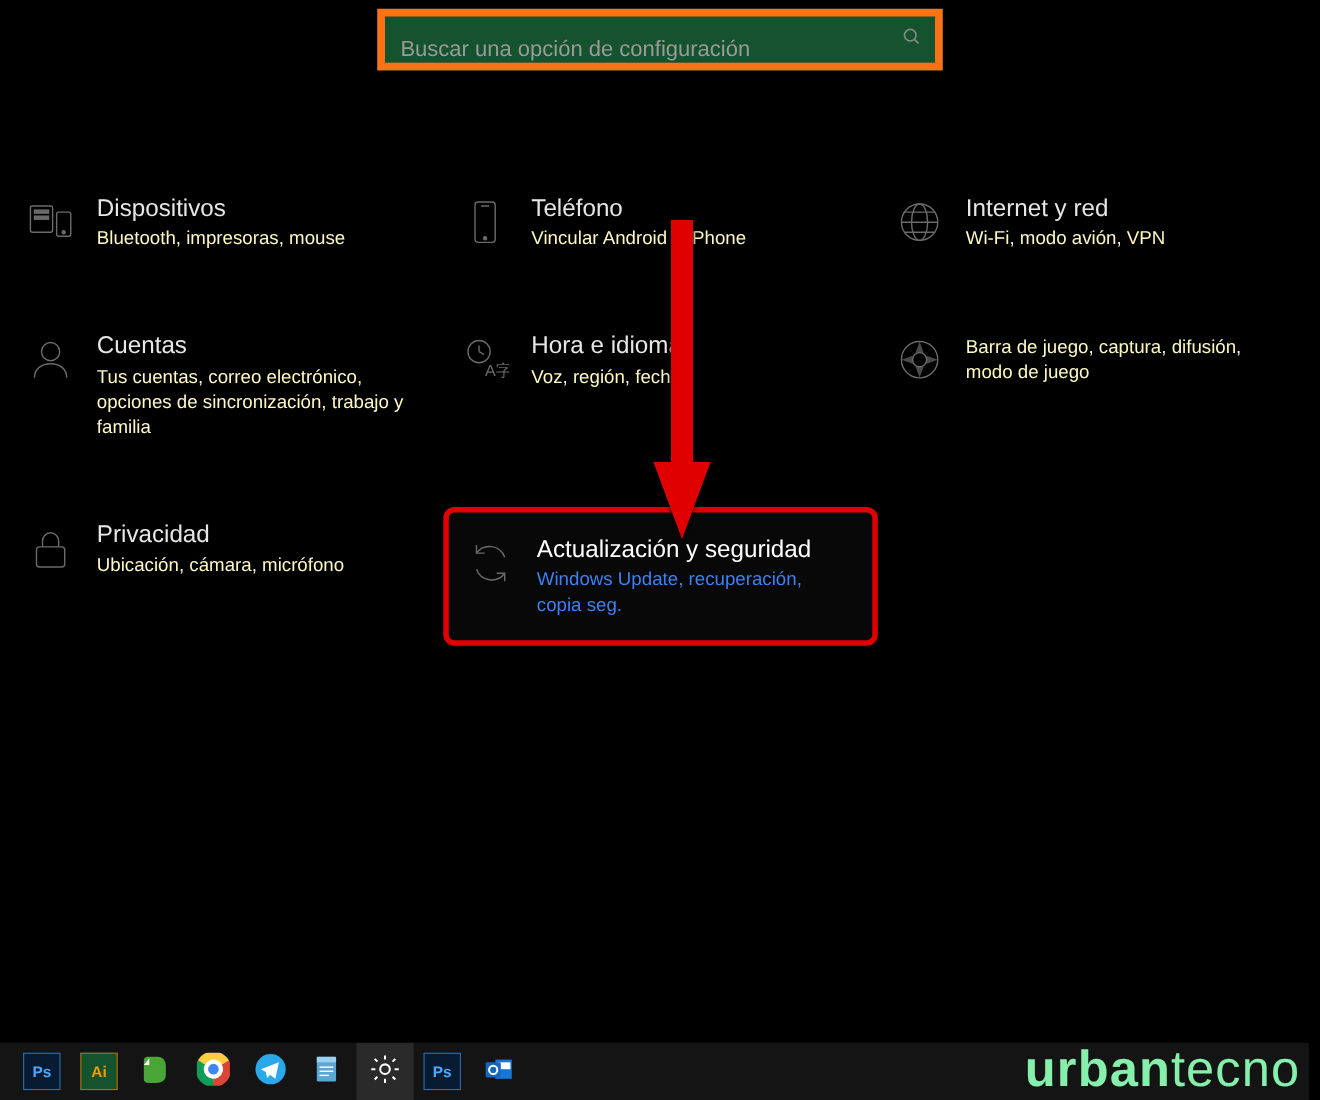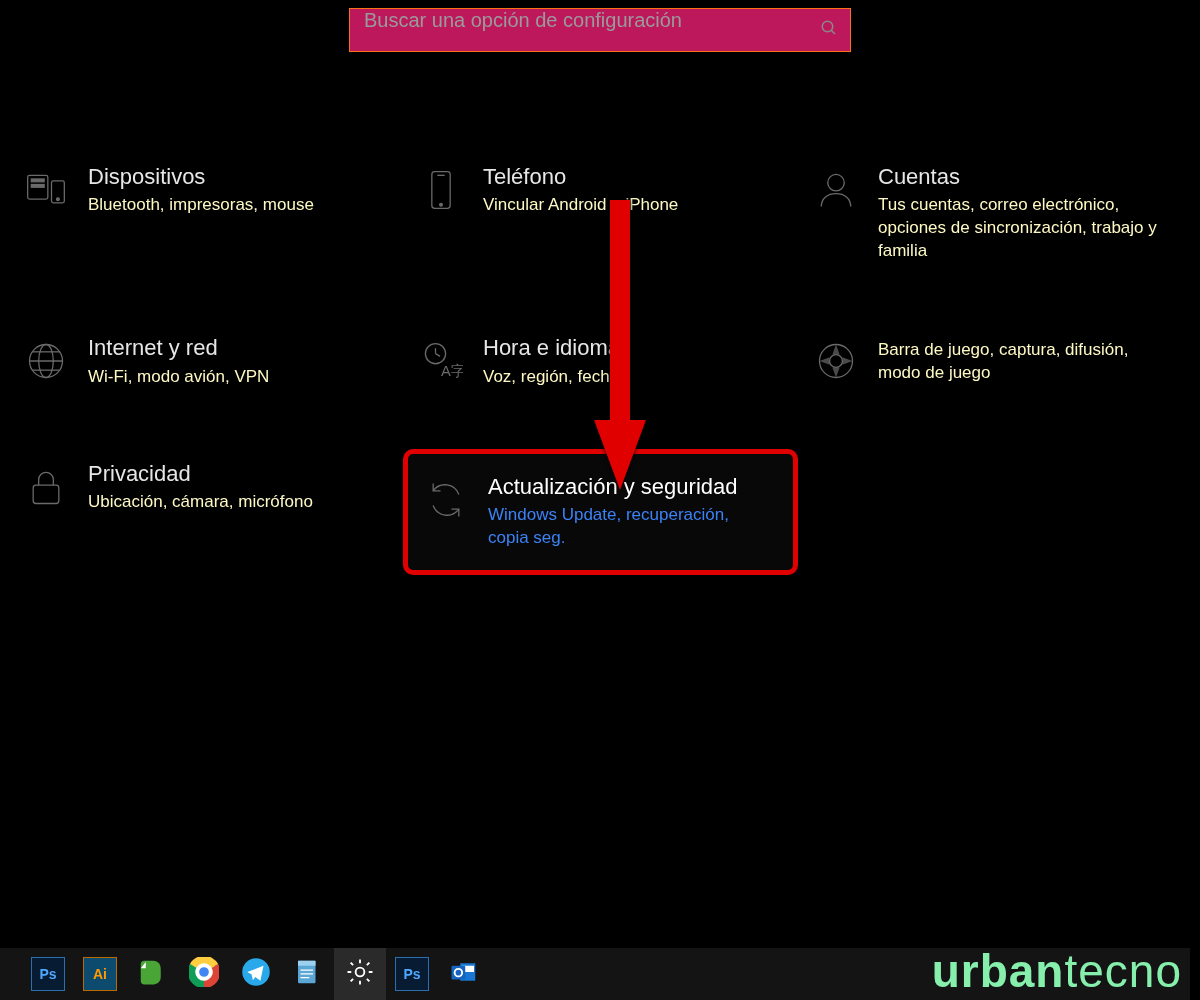--- a/index.html
+++ b/index.html
@@ -1,33 +1,33 @@
 <!DOCTYPE html>
 <html><head>
 <meta charset="utf-8">
 <style>
   html,body{margin:0;padding:0;width:1200px;height:1000px;background:#000;font-family:"Segoe UI",Arial,sans-serif;-webkit-font-smoothing:antialiased;overflow:hidden}
   .search-wrap{width:100%;display:flex;justify-content:center;padding-top:8px}
-  .search-box{width:500px;height:42px;background:#be185d;border:1px solid #f97316;display:flex;align-items:flex-start;position:relative}
+  .search-box{width:500px;height:42px;background:#14532d;border:7px solid #f97316;display:flex;align-items:flex-end;position:relative}
   .search-box input{flex:1;background:transparent;border:none;outline:none;color:#bdbdbd;font-size:20px;padding:0 14px;font-family:inherit}
   .search-box input::placeholder{color:#9a9a9a}
   .search-icon{position:absolute;right:12px;top:50%;transform:translateY(-50%);color:#888}
   .tiles{position:relative;margin-top:100px;margin-left:8px;display:grid;grid-template-columns:repeat(3,395px);grid-auto-rows:auto;column-gap:0;row-gap:48px}
   .tile{display:flex;align-items:flex-start;padding:12px 16px;cursor:pointer;position:relative}
   .tile-icon{width:60px;display:flex;padding-top:4px;color:#8b5cf6;flex-shrink:0}
   .tile-icon svg{width:44px;height:44px;stroke:#6a6a6a;fill:none;stroke-width:1.4}
   .tile-text{margin-left:4px}
   .tile-title{color:#e6e6e6;font-size:22px;font-weight:400;line-height:1.2}
   .tile-sub{color:#fef9c3;font-size:17px;line-height:1.35;margin-top:4px;max-width:280px}
   .tile.highlight{border:5px solid #e00000;border-radius:10px;background:rgba(255,255,255,0.03);padding:20px 16px}
   .tile.highlight .tile-title{color:#fff}
   .tile.highlight .tile-sub{color:#3b82f6}
   .arrow{position:absolute;left:590px;top:200px;pointer-events:none}
   .arrow svg{filter:drop-shadow(0 0 2px #000)}
-  .taskbar{position:absolute;left:0;right:10px;bottom:0;height:52px;background:#141414;display:flex;align-items:center;padding:0 22px}
+  .taskbar{position:absolute;left:0;right:10px;bottom:0;height:52px;background:#141414;display:flex;align-items:center;padding:0 12px}
   .tb-item{width:52px;height:52px;display:flex;align-items:center;justify-content:center;cursor:pointer}
   .tb-item.active{background:#2a2a2a}
   .label-badge{width:32px;height:32px;display:flex;align-items:center;justify-content:center;font-size:14px;font-weight:bold}
   .watermark{position:absolute;right:18px;bottom:2px;font-size:46px;letter-spacing:1px;color:#86efac;font-weight:400}
   .watermark .bold{font-weight:700}
 </style>
 </head>
 <body>
 
 <div class="search-wrap">
@@ -67,42 +67,42 @@
         </svg>
       </div>
     <div class="tile-text">
       <div class="tile-title">Teléfono</div>
       <div class="tile-sub">Vincular Android o iPhone</div>
     </div>
     </div>
     <div class="tile">
     <div class="tile-icon">
         <svg viewBox="0 0 48 48">
-          <circle cx="24" cy="16" r="9"></circle>
-          <path d="M8 42c0-9 7-14 16-14s16 5 16 14"></path>
-        </svg>
-      </div>
-    <div class="tile-text">
-      <div class="tile-title">Cuentas</div>
-      <div class="tile-sub">Tus cuentas, correo electrónico, opciones de sincronización, trabajo y familia</div>
-    </div>
-    </div>
-    <div class="tile">
-    <div class="tile-icon">
-        <svg viewBox="0 0 48 48">
           <circle cx="24" cy="24" r="18"></circle>
           <ellipse cx="24" cy="24" rx="8" ry="18"></ellipse>
           <line x1="6" y1="24" x2="42" y2="24"></line>
           <line x1="9" y1="14" x2="39" y2="14"></line>
           <line x1="9" y1="34" x2="39" y2="34"></line>
         </svg>
       </div>
     <div class="tile-text">
       <div class="tile-title">Internet y red</div>
       <div class="tile-sub">Wi-Fi, modo avión, VPN</div>
+    </div>
+    </div>
+    <div class="tile">
+    <div class="tile-icon">
+        <svg viewBox="0 0 48 48">
+          <circle cx="24" cy="16" r="9"></circle>
+          <path d="M8 42c0-9 7-14 16-14s16 5 16 14"></path>
+        </svg>
+      </div>
+    <div class="tile-text">
+      <div class="tile-title">Cuentas</div>
+      <div class="tile-sub">Tus cuentas, correo electrónico, opciones de sincronización, trabajo y familia</div>
     </div>
     </div>
     <div class="tile">
     <div class="tile-icon">
         <svg viewBox="0 0 48 48">
           <circle cx="18" cy="16" r="11"></circle>
           <line x1="18" y1="10" x2="18" y2="16"></line>
           <line x1="18" y1="16" x2="23" y2="19"></line>
           <text x="24" y="40" font-size="16" fill="#6a6a6a" stroke="none">A字</text>
         </svg>
@@ -157,21 +157,21 @@
     <line x1="30" y1="0" x2="30" y2="230" stroke="#e00000" stroke-width="20"></line>
     <polygon points="4,220 56,220 30,290" fill="#e00000"></polygon>
   </svg>
 </div>
 
 <div class="taskbar" id="taskbar">
     <div class="tb-item">
       <div class="label-badge" style="background:#071c33;color:#4fa8ff;border:1.5px solid #2a6fb0">Ps</div>
     </div>
     <div class="tb-item">
-      <div class="label-badge" style="background:#0c4a6e;color:#ff9a00;border:1.5px solid #b86b00">Ai</div>
+      <div class="label-badge" style="background:#14532d;color:#ff9a00;border:1.5px solid #b86b00">Ai</div>
     </div>
     <div class="tb-item">
       <span><svg width="30" height="30" viewBox="0 0 48 48">
           <path d="M12 6h14c8 0 12 6 12 14v12c0 8-6 12-14 12H12c-4 0-6-2-6-6V12c0-4 2-6 6-6z" fill="#49a636"></path>
           <path d="M14 8v10H6" fill="#fff"></path>
         </svg></span>
     </div>
     <div class="tb-item">
       <span><svg width="30" height="30" viewBox="0 0 48 48">
           <circle cx="24" cy="24" r="20" fill="#fff"></circle>

